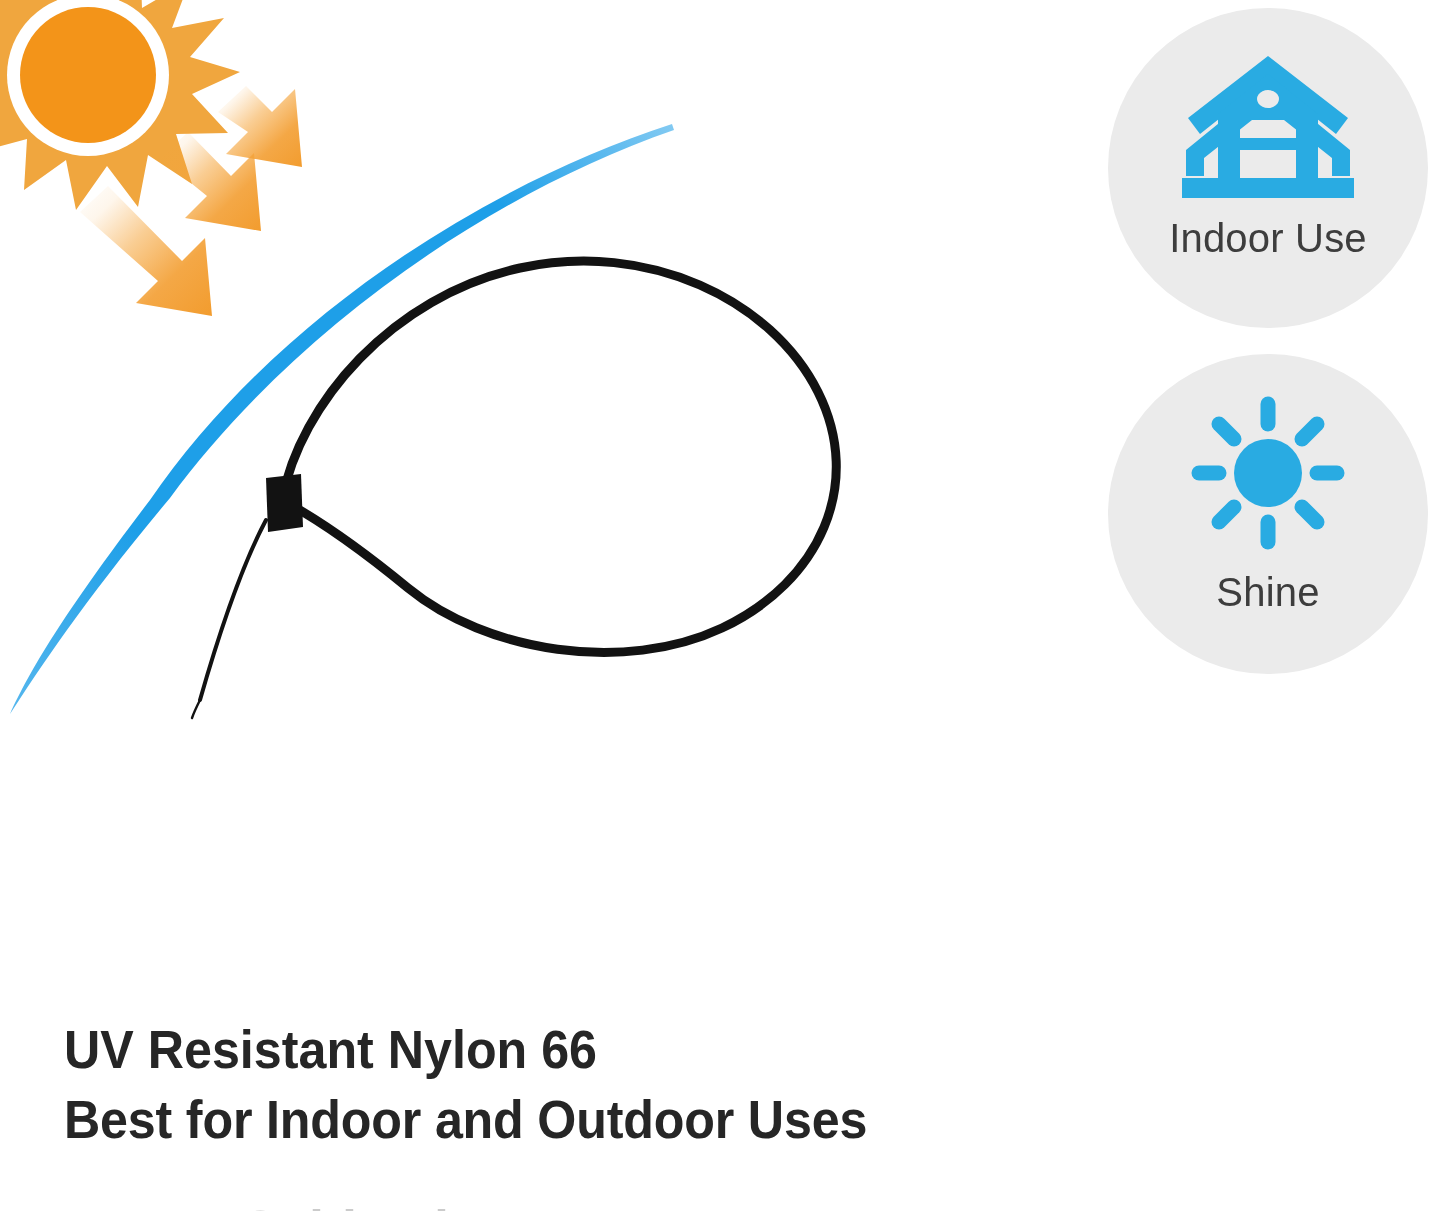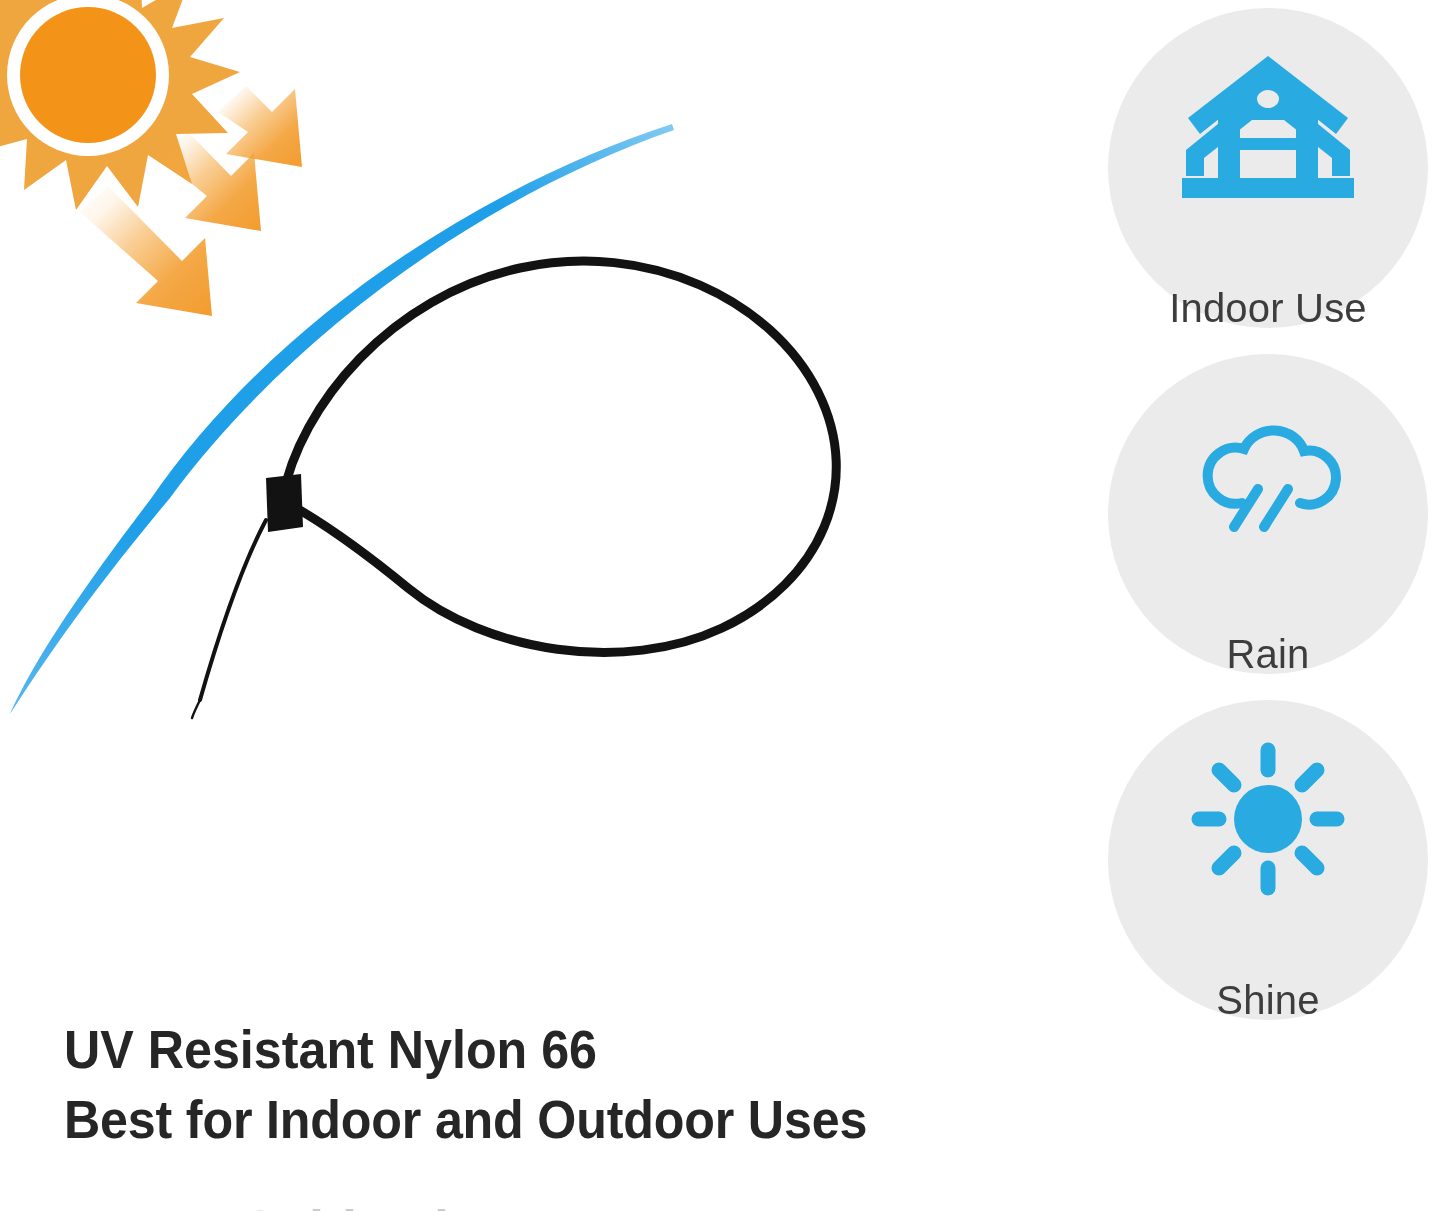--- a/index.html
+++ b/index.html
@@ -40,21 +40,21 @@
   }
   .badge {
     position: relative;
     width: 320px;
     height: 320px;
     border-radius: 50%;
     background: #ebebeb;
     display: flex;
     flex-direction: column;
     align-items: center;
-    justify-content: space-between;
+    justify-content: flex-start;
     box-sizing: border-box;
   }
   .badge-icon {
     margin-top: 46px;
     width: 172px;
     height: 150px;
     display: flex;
     align-items: center;
     justify-content: center;
   }
@@ -257,38 +257,20 @@
               M58 66 L114 66 L114 84 L58 84 Z
               M58 96 L114 96 L114 124 L58 124 Z"></path>
 
             <rect x="0" y="124" width="172" height="20"></rect>
           </g>
         </svg>
       </div>
       <div class="badge-label">Indoor Use</div>
     </div>
 
-    <div class="badge rain">
-      <div class="badge-icon">
-        <svg width="160" height="140" viewBox="0 0 160 140" xmlns="http://www.w3.org/2000/svg">
-          <g fill="none" stroke="#29ABE2" stroke-width="10" stroke-linecap="round">
-
-            <path d="
-              M 54 96
-              A 28 28 0 1 1 56 42
-              A 32 30 0 0 1 116 44
-              A 27 27 0 1 1 112 96"></path>
-
-            <path d="M 70 82 L 46 120"></path>
-            <path d="M 100 82 L 76 120"></path>
-          </g>
-        </svg>
-      </div>
-      <div class="badge-label">Rain</div>
-    </div>
 
     <div class="badge shine">
       <div class="badge-icon">
         <svg width="150" height="150" viewBox="0 0 150 150" xmlns="http://www.w3.org/2000/svg">
           <g fill="#29ABE2">
             <circle cx="75" cy="75" r="34"></circle>
           </g>
           <g stroke="#29ABE2" stroke-width="15" stroke-linecap="round">
             <line x1="75" y1="6" x2="75" y2="26"></line>
             <line x1="75" y1="124" x2="75" y2="144"></line>

